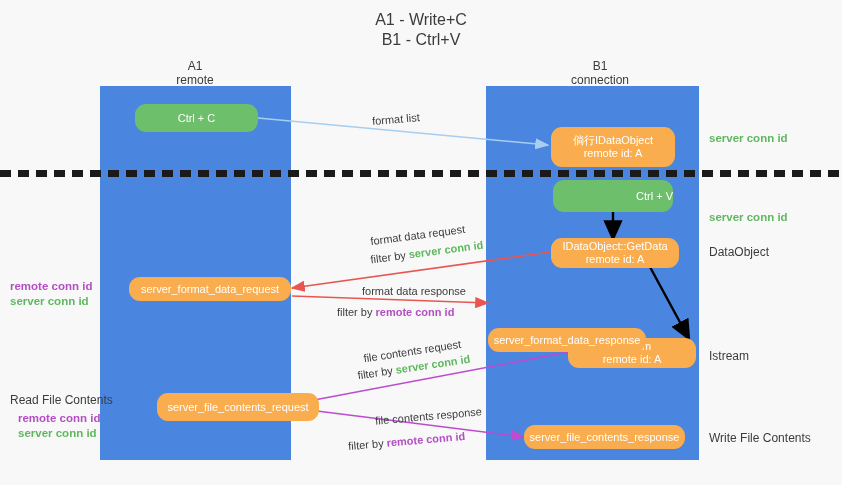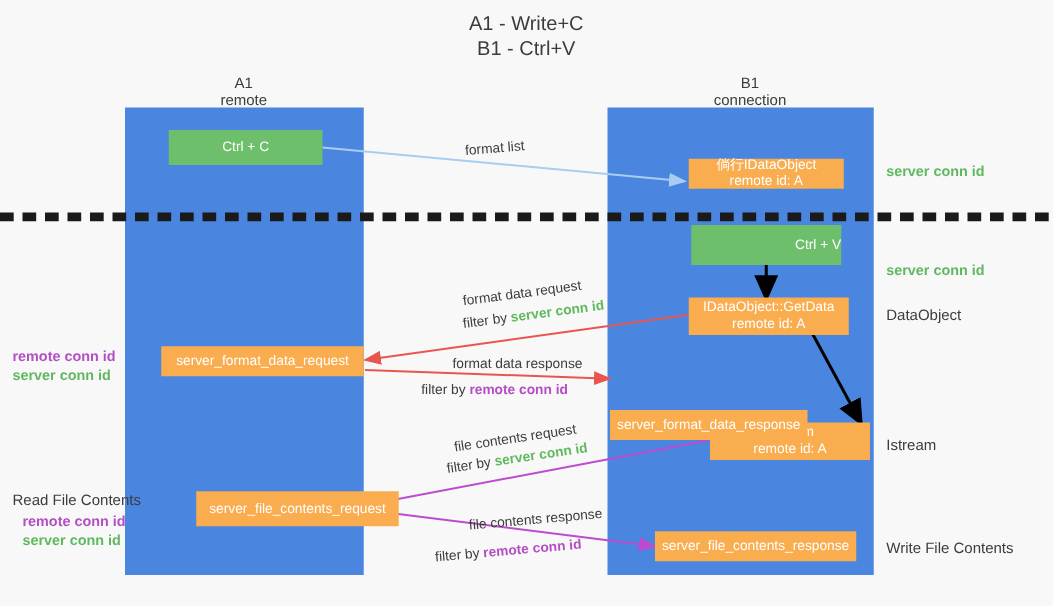--- a/index.html
+++ b/index.html
@@ -25,21 +25,21 @@
   }
   .colhead .b{display:block;}
 
   
   .lane{position:absolute;background:#4a86e0;}
 
   
   .box{
     position:absolute;box-sizing:border-box;
     display:flex;flex-direction:column;align-items:center;justify-content:center;
-    color:#ffffff;font-size:11px;line-height:13px;text-align:center;
+    color:#ffffff;font-size:11px;line-height:13px;text-align:center;border-radius:11px;
   }
   .box.green{background:#6dbf6b;}
   .box.orange{background:#f9ad4e;}
   .box .l2{display:block;}
 
   
   .slab{position:absolute;font-size:11.5px;line-height:15px;}
   .slab.green{color:#5fb85f;font-weight:bold;}
   .slab.purple{color:#b44ec4;font-weight:bold;}
   .slab.plain{color:#3c3c3c;font-size:12px;}
@@ -110,21 +110,21 @@
 
     <line x1="293" y1="408" x2="524" y2="437" stroke="#bb4bcf" stroke-width="1.6" marker-end="url(#ah-purple)"></line>
   </svg>
 
   <div class="divider"></div>
 
   <div class="box green" style="left:135px;top:104px;width:123px;height:28px;">
     <span>Ctrl + C</span>
   </div>
 
-  <div class="box orange" style="left:551px;top:127px;width:124px;height:24px;">
+  <div class="box orange" style="left:551px;top:127px;width:124px;height:40px;">
     <span>倘行IDataObject</span>
     <span class="l2">remote id: A</span>
   </div>
 
   <div class="box green" style="left:553px;top:180px;width:120px;height:32px;align-items:flex-end;">
     <span>Ctrl + V</span>
   </div>
 
   <div class="box orange" style="left:551px;top:238px;width:128px;height:30px;text-align:right;">
     <span>IDataObject::GetData</span>

